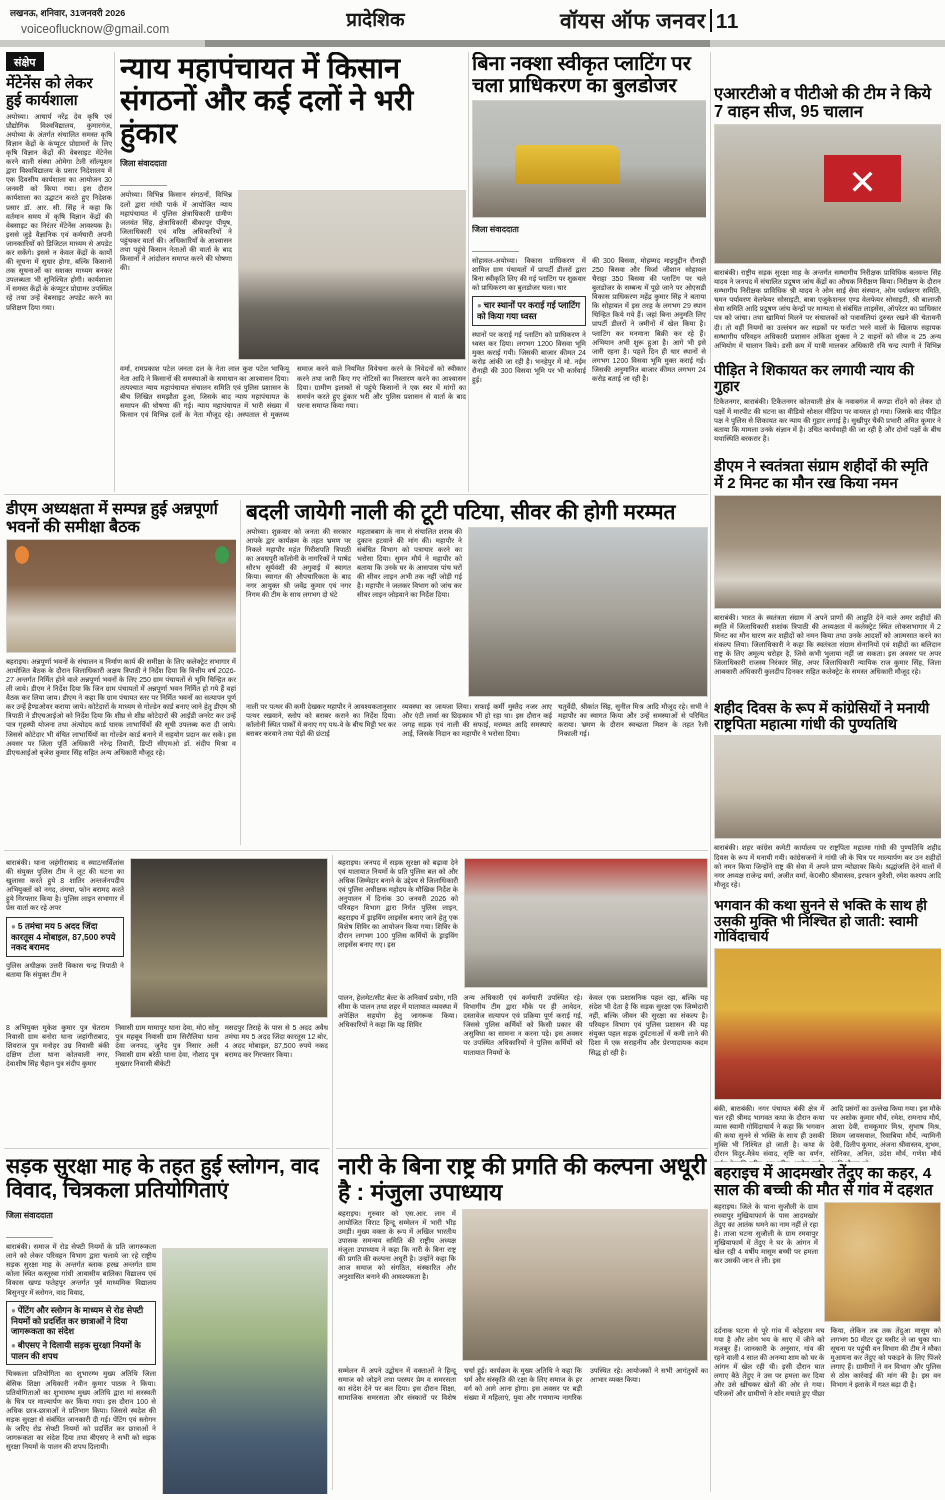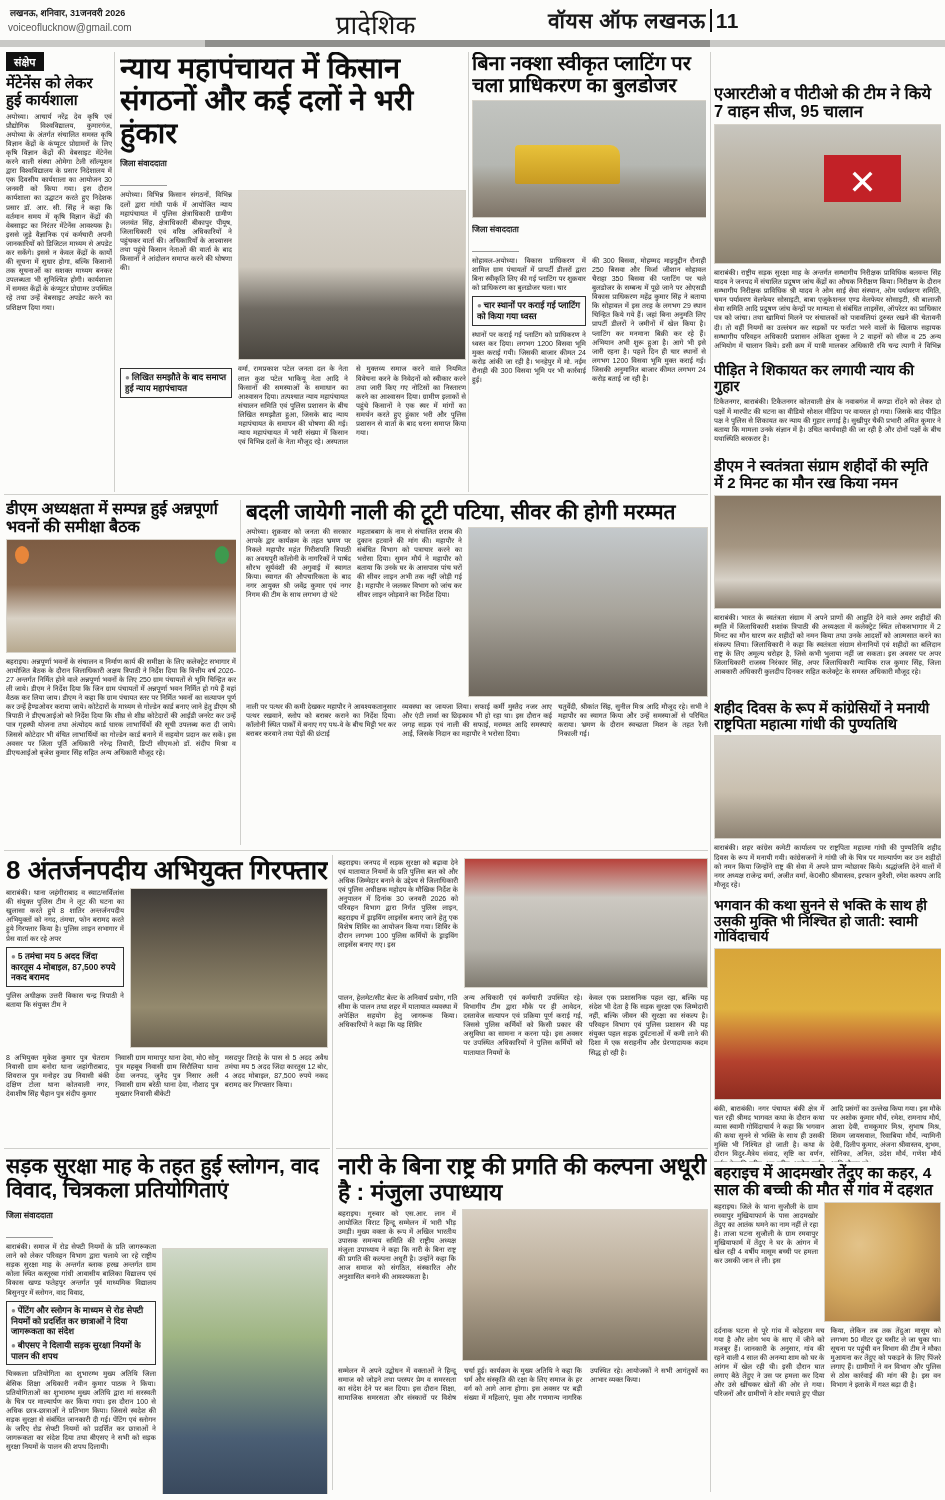--- a/index.html
+++ b/index.html
@@ -1,22 +1,22 @@
 <!DOCTYPE html>
 <html lang="hi"><head>
 <meta charset="utf-8">
 <style>
   html,body{margin:0;padding:0;background:#e8e8e4;}
   .page{position:relative;width:945px;height:1500px;margin:0 auto;background:#fcfcfa;
         font-family:"Liberation Sans","DejaVu Sans",sans-serif;color:#1a1a1a;overflow:hidden;}
   
   .hdr{position:absolute;left:0;top:0;width:751px;height:40px;}
   .hdr .dateline{position:absolute;left:10px;top:6px;font-size:9px;font-weight:bold;}
-  .hdr .email{position:absolute;left:8px;top:22px;font-size:10px;color:#555;}
-  .hdr .section{position:absolute;left:0;right:0;top:6px;text-align:center;font-size:26px;font-weight:normal;}
+  .hdr .email{position:absolute;left:21px;top:22px;font-size:12px;color:#555;}
+  .hdr .section{position:absolute;left:0;right:0;top:6px;text-align:center;font-size:19px;font-weight:bold;}
   .hdr .brand{position:absolute;right:12px;top:6px;font-size:21px;font-weight:bold;letter-spacing:.5px;}
   .hdr .pageno{font-weight:bold;border-left:2px solid #111;padding-left:4px;margin-left:4px;}
   .rule{position:absolute;left:0;top:40px;width:945px;height:7px;background:#c9c9c6;}
   .rule .rule-dark{position:absolute;left:205px;top:0;width:505px;height:7px;background:#8f8f8c;}
   
   .art{position:absolute;overflow:hidden;}
   .hl{font-weight:bold;line-height:1.12;color:#0d0d0d;margin:0 0 3px 0;}
   .by{font-size:8px;font-weight:bold;border-bottom:1px solid #999;display:inline-block;
       padding-bottom:17px;margin:2px 0 4px 0;}
   .bd{font-size:7px;line-height:1.3;text-align:justify;color:#222;}
@@ -55,21 +55,21 @@
 </head>
 <body>
 
 <div class="page">
 
   <div class="hdr">
     <div class="dateline">लखनऊ, शनिवार, 31जनवरी 2026</div>
     <div class="email">voiceoflucknow@gmail.com</div>
     <div class="section">प्रादेशिक</div>
     <div class="brand">
-      <span>वॉयस ऑफ लखनऊ</span><span class="pageno">11</span>
+      <span>वॉयस ऑफ जनवर</span><span class="pageno">11</span>
     </div>
   </div>
   <div class="rule">
       <span class="rule-dark"></span>
     </div>
 
   <div class="vline" style="left:114px;top:52px;height:440px;"></div>
   <div class="vline" style="left:468px;top:52px;height:440px;"></div>
   <div class="vline" style="left:710px;top:52px;height:1440px;"></div>
   <div class="vline" style="left:240px;top:500px;height:345px;"></div>
@@ -86,23 +86,20 @@
   </section>
 
   <section class="art" style="left:120px;top:52px;width:346px;height:438px;">
     <h1 class="hl" style="font-size:29px;">न्याय महापंचायत में किसान संगठनों और कई दलों ने भरी हुंकार</h1>
     <div class="by">जिला संवाददाता</div>
     <div class="cols">
       <div style="flex:0 0 112px;" class="bd">अयोध्या। विभिन्न किसान संगठनों, विभिन्न दलों द्वारा गांधी पार्क में आयोजित न्याय महापंचायत में पुलिस क्षेत्राधिकारी ग्रामीण जलवंत सिंह, क्षेत्राधिकारी बीकापुर पीयूष, जिलाधिकारी एवं वरिष्ठ अधिकारियों ने पहुंचकर वार्ता की। अधिकारियों के आश्वासन तथा पहुंचे किसान नेताओं की वार्ता के बाद किसानों ने आंदोलन समाप्त करने की घोषणा की।</div>
       <div class="photo ph-stage" style="flex:1;height:168px;"></div>
     </div>
     <div class="cols" style="margin-top:4px;">
-      <div style="flex:0 0 112px;">
-        <div class="sub-box"><span class="dot">●</span><span>लिखित समझौते के बाद समाप्त हुई न्याय महापंचायत</span></div>
-      </div>
       <div class="bd" style="flex:1;column-count:2;column-gap:8px;">वर्मा, रामप्रकाश पटेल जनता दल के नेता लाल कुश पटेल भाकियू नेता आदि ने किसानों की समस्याओं के समाधान का आश्वासन दिया। तत्पश्चात न्याय महापंचायत संचालन समिति एवं पुलिस प्रशासन के बीच लिखित समझौता हुआ, जिसके बाद न्याय महापंचायत के समापन की घोषणा की गई। न्याय महापंचायत में भारी संख्या में किसान एवं विभिन्न दलों के नेता मौजूद रहे। अस्पताल से मुक्तव्य समाज करने वाले नियमित विवेचना करने के निवेदनों को स्वीकार करने तथा जारी किए गए नोटिसों का निस्तारण करने का आश्वासन दिया। ग्रामीण इलाकों से पहुंचे किसानों ने एक स्वर में मांगों का समर्थन करते हुए हुंकार भरी और पुलिस प्रशासन से वार्ता के बाद धरना समाप्त किया गया।</div>
     </div>
   </section>
 
   <section class="art" style="left:472px;top:52px;width:234px;height:438px;">
     <h1 class="hl" style="font-size:20px;">बिना नक्शा स्वीकृत प्लाटिंग पर चला प्राधिकरण का बुलडोजर</h1>
     <div class="photo ph-jcb" style="width:100%;height:116px;"></div>
     <div class="by">जिला संवाददाता</div>
     <div class="cols">
       <div>
@@ -166,21 +163,20 @@
       <div class="photo ph-street" style="flex:1;height:168px;"></div>
     </div>
     <div class="cols" style="margin-top:5px;">
       <div class="bd">नाली पर पत्थर की कमी देखकर महापौर ने आवश्यकतानुसार पत्थर रखवाने, स्लोप को बराबर कराने का निर्देश दिया। कॉलोनी स्थित पार्कों में बनाए गए पथ-वे के बीच मिट्टी भर कर बराबर करवाने तथा पेड़ों की छंटाई</div>
       <div class="bd">व्यवस्था का जायजा लिया। सफाई कर्मी मुस्तैद नजर आए और एंटी लार्वा का छिड़काव भी हो रहा था। इस दौरान कई जगह सड़क एवं नाली की सफाई, मरम्मत आदि समस्याएं आईं, जिसके निदान का महापौर ने भरोसा दिया।</div>
       <div class="bd">चतुर्वेदी, श्रीकांत सिंह, सुनील मिश्र आदि मौजूद रहे। सभी ने महापौर का स्वागत किया और उन्हें समस्याओं से परिचित कराया। भ्रमण के दौरान स्वच्छता मिशन के तहत रैली निकाली गई।</div>
     </div>
   </section>
 
   <section class="art" style="left:6px;top:856px;width:322px;height:288px;">
-    <h1 class="hl" style="font-size:26px;">8 अंतर्जनपदीय अभियुक्त गिरफ्तार</h1>
     <div class="cols" style="margin-top:2px;">
       <div style="flex:0 0 118px;">
         <div class="bd">बाराबंकी। थाना जहंगीराबाद व स्वाट/सर्विलांस की संयुक्त पुलिस टीम ने लूट की घटना का खुलासा करते हुये 8 शातिर अन्तर्जनपदीय अभियुक्तों को नगद, तंमचा, फोन बरामद करते हुये गिरफ्तार किया है। पुलिस लाइन सभागार में प्रेस वार्ता कर रहे अपर</div>
         <div class="sub-box"><span class="dot">●</span><span>5 तमंचा मय 5 अदद जिंदा कारतूस 4 मोबाइल, 87,500 रुपये नकद बरामद</span></div>
         <div class="bd">पुलिस अधीक्षक उत्तरी विकास चन्द्र त्रिपाठी ने बताया कि संयुक्त टीम ने</div>
       </div>
       <div class="photo ph-police" style="flex:1;height:158px;"></div>
     </div>
     <div class="cols" style="margin-top:5px;">
       <div class="bd">8 अभियुक्त मुकेश कुमार पुत्र चेतराम निवासी ग्राम बनोरा थाना जहांगीराबाद, शिवराज पुत्र मनोहर उम्र निवासी बंकी दक्षिण टोला थाना कोतवाली नगर, देवाशीष सिंह चैहान पुत्र संदीप कुमार</div>

